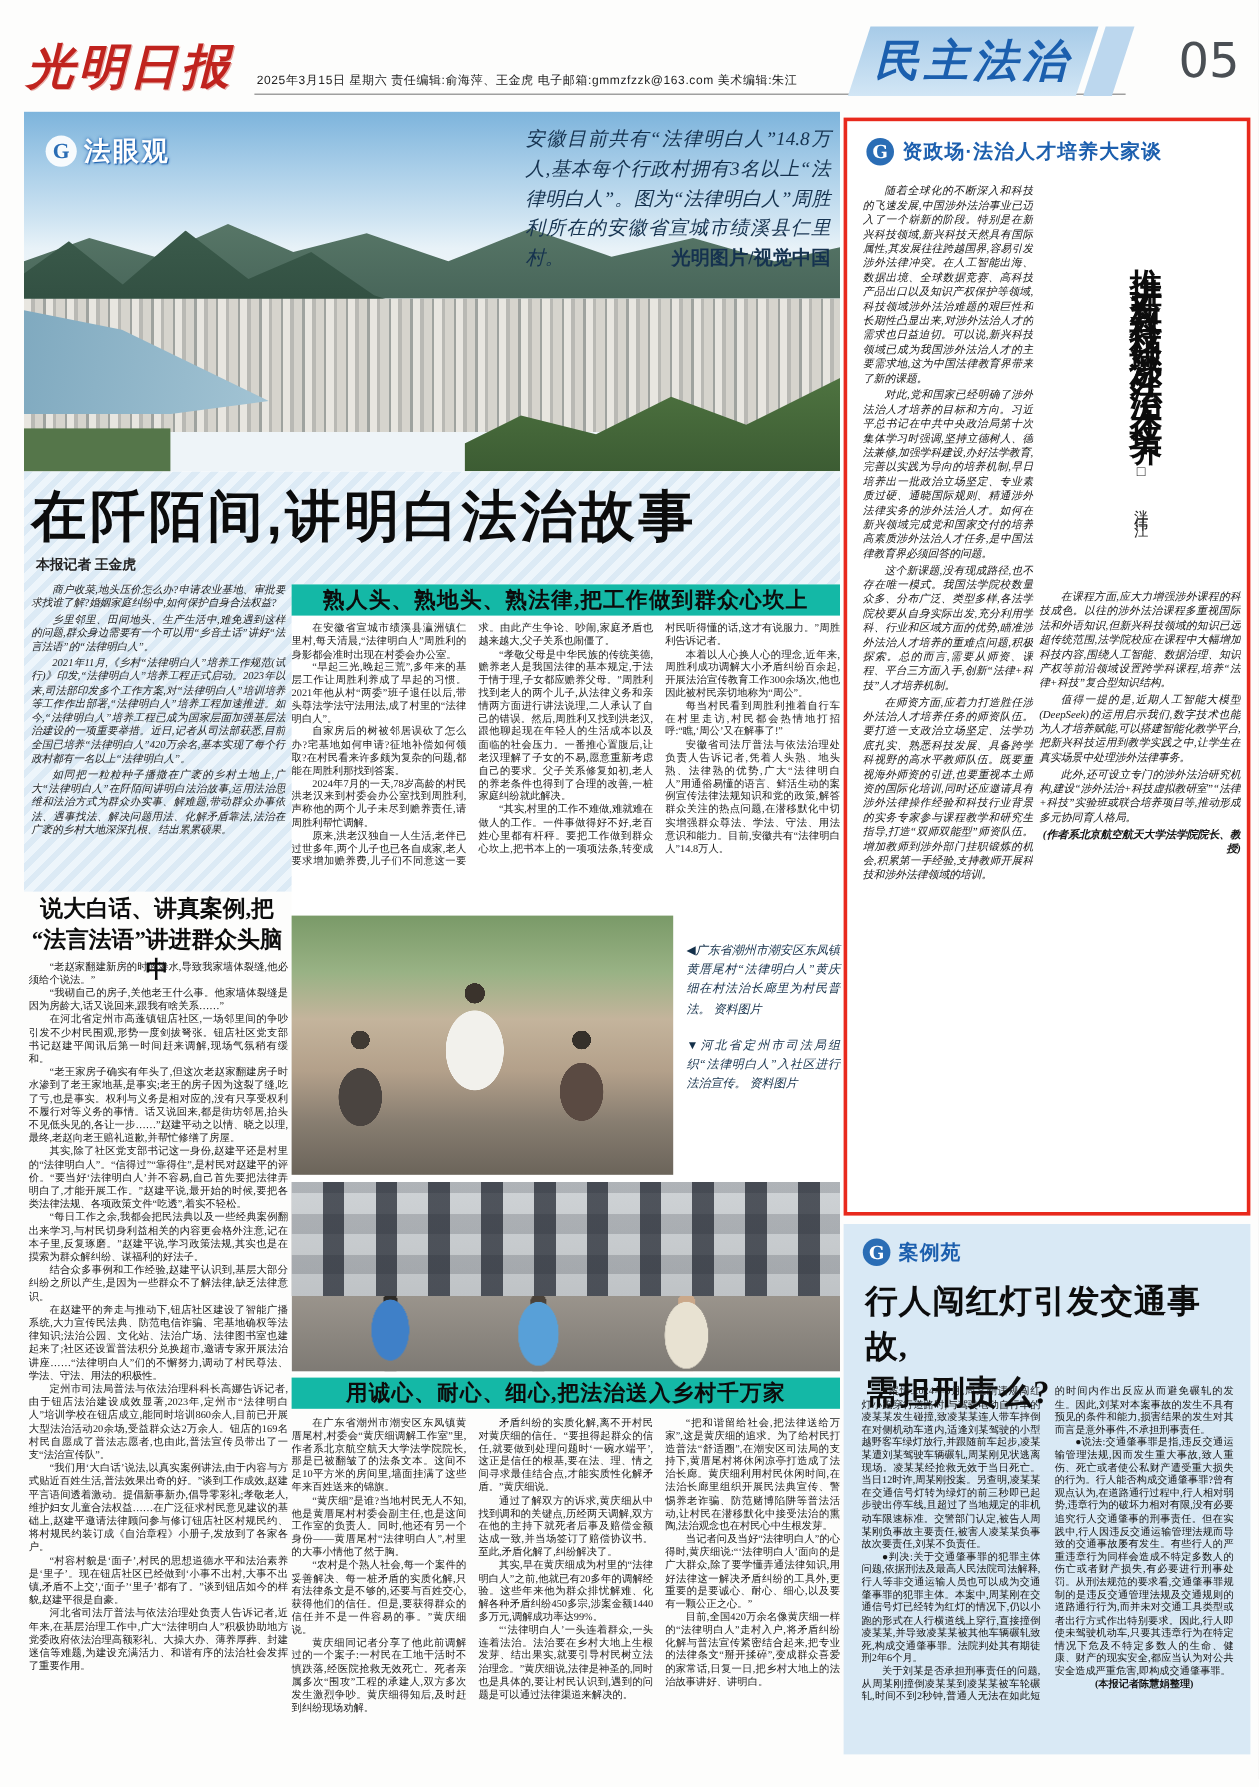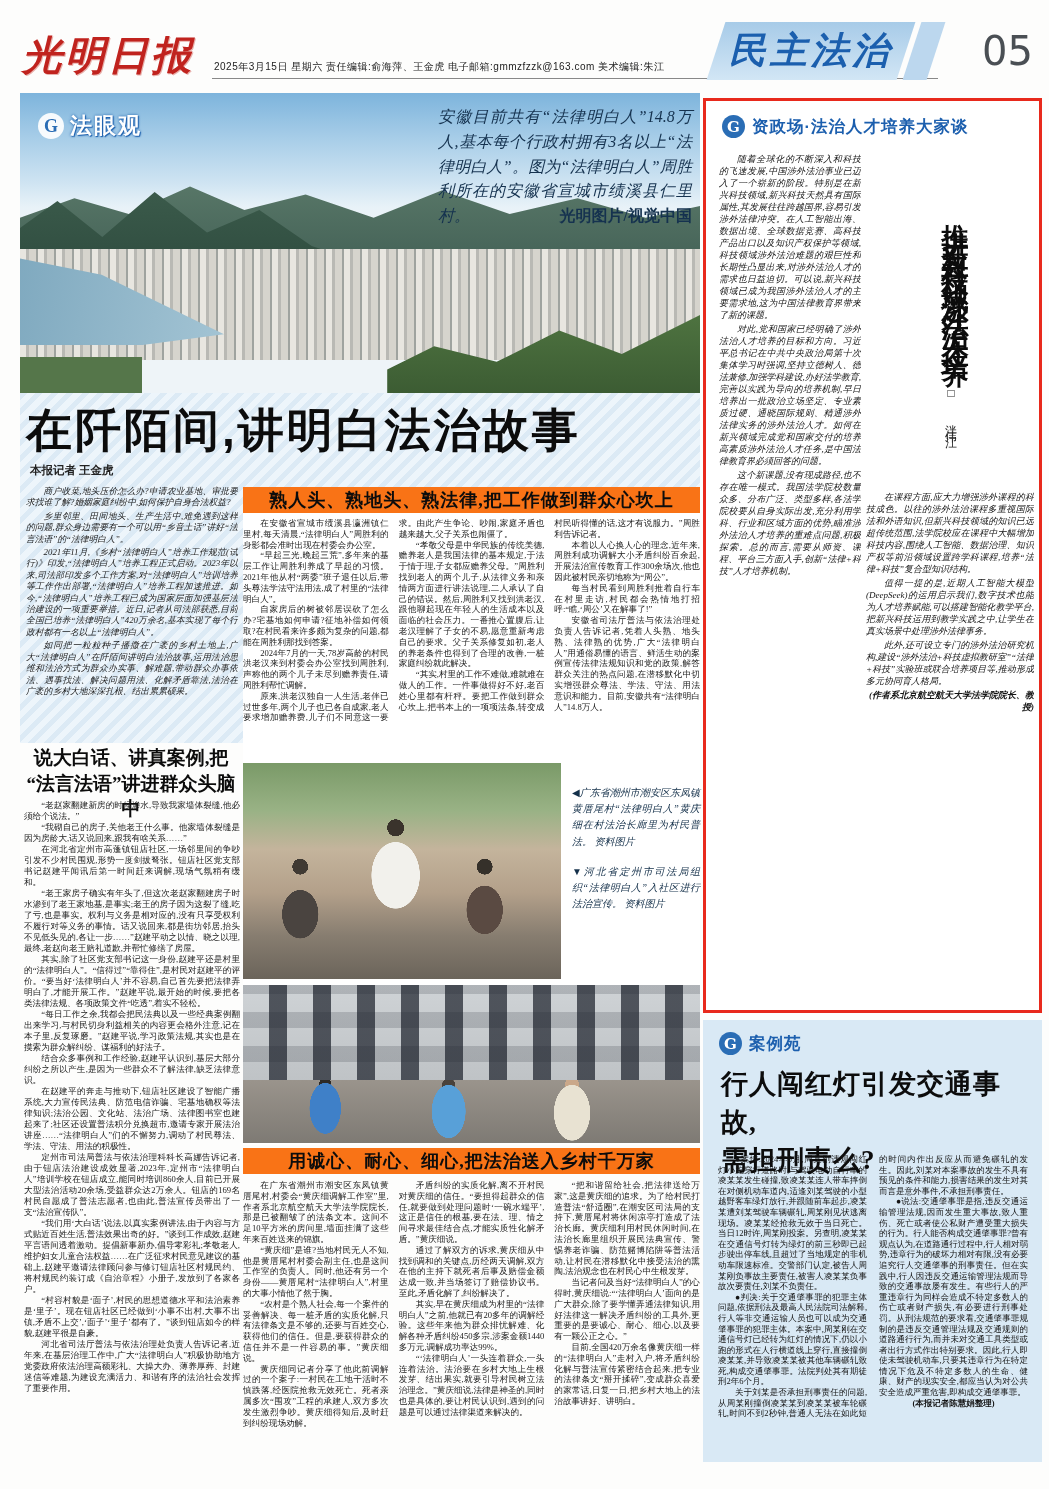--- a/index.html
+++ b/index.html
@@ -53,21 +53,21 @@
       color:#0c0c0c;letter-spacing:3px;font-family:"Liberation Sans",sans-serif;}
   .main-byline{position:absolute;left:30px;top:463px;font-size:11.5px;font-weight:bold;color:#222;}
   .lede{position:absolute;left:26px;top:486px;width:212px;height:252px;overflow:hidden;}
   .lede p{margin:0 0 2px;text-indent:2em;font-size:8.8px;line-height:11.4px;font-style:italic;color:#1c1c1c;text-align:justify;}
   .sec-title{position:absolute;left:20px;top:745px;width:222px;text-align:center;font-size:19px;
       font-weight:900;line-height:1.35;color:#0c0c0c;}
   .left-body{position:absolute;left:24px;top:800px;width:216px;height:686px;overflow:hidden;}
   .left-body p{margin:0;text-indent:2em;font-size:8.6px;line-height:11px;text-align:justify;color:#1a1a1a;}
   
   .mid-box{position:absolute;left:243px;top:487px;width:457px;height:658px;background:#fff;}
-  .bar-head{position:absolute;left:243px;width:457px;height:26px;background:#f97316;display:flex;
+  .bar-head{position:absolute;left:243px;width:457px;height:26px;background:#14b8a6;display:flex;
       align-items:center;justify-content:center;font-size:18px;font-weight:900;color:#0c0c0c;letter-spacing:1px;}
   .bar1{top:487px;} .bar2{top:1148px;}
   .cols3{position:absolute;left:243px;width:457px;overflow:hidden;column-count:3;column-gap:10px;}
   .body1{top:518px;height:240px;}
   .body2{top:1180px;height:304px;}
   .cols3 p{margin:0;text-indent:2em;font-size:8.6px;line-height:10.8px;text-align:justify;color:#1a1a1a;}
   
   .photo-meeting{position:absolute;left:243px;top:763px;width:318px;height:216px;
      background:
       radial-gradient(40px 55px at 48% 52%,#f2f1ec 60%,transparent 61%),
@@ -225,20 +225,21 @@
 
   <div class="adv">
     <div class="col-label adv-label">
       <span class="g-blue">G</span>
       <span class="txt">资政场·法治人才培养大家谈</span>
     </div>
     <div class="adv-col1">
         <p>随着全球化的不断深入和科技的飞速发展,中国涉外法治事业已迈入了一个崭新的阶段。特别是在新兴科技领域,新兴科技天然具有国际属性,其发展往往跨越国界,容易引发涉外法律冲突。在人工智能出海、数据出境、全球数据竞赛、高科技产品出口以及知识产权保护等领域,科技领域涉外法治难题的艰巨性和长期性凸显出来,对涉外法治人才的需求也日益迫切。可以说,新兴科技领域已成为我国涉外法治人才的主要需求地,这为中国法律教育界带来了新的课题。</p>
         <p>对此,党和国家已经明确了涉外法治人才培养的目标和方向。习近平总书记在中共中央政治局第十次集体学习时强调,坚持立德树人、德法兼修,加强学科建设,办好法学教育,完善以实践为导向的培养机制,早日培养出一批政治立场坚定、专业素质过硬、通晓国际规则、精通涉外法律实务的涉外法治人才。如何在新兴领域完成党和国家交付的培养高素质涉外法治人才任务,是中国法律教育界必须回答的问题。</p>
         <p>这个新课题,没有现成路径,也不存在唯一模式。我国法学院校数量众多、分布广泛、类型多样,各法学院校要从自身实际出发,充分利用学科、行业和区域方面的优势,瞄准涉外法治人才培养的重难点问题,积极探索。总的而言,需要从师资、课程、平台三方面入手,创新“法律+科技”人才培养机制。</p>
+        <p>在师资方面,应着力打造胜任涉外法治人才培养任务的师资队伍。要打造一支政治立场坚定、法学功底扎实、熟悉科技发展、具备跨学科视野的高水平教师队伍。既要重视海外师资的引进,也要重视本土师资的国际化培训,同时还应邀请具有涉外法律操作经验和科技行业背景的实务专家参与课程教学和研究生指导,打造“双师双能型”师资队伍。增加教师到涉外部门挂职锻炼的机会,积累第一手经验,支持教师开展科技和涉外法律领域的培训。</p>
       </div>
     <div class="adv-headline">
       <div class="vert">
         <div class="vh-line">推进新兴科技领域</div>
         <div class="vh-line">涉外法治人才培养</div>
         <div class="vh-author">□ 泮伟江</div>
       </div>
     </div>
     <div class="adv-col2">
         <p>在课程方面,应大力增强涉外课程的科技成色。以往的涉外法治课程多重视国际法和外语知识,但新兴科技领域的知识已远超传统范围,法学院校应在课程中大幅增加科技内容,围绕人工智能、数据治理、知识产权等前沿领域设置跨学科课程,培养“法律+科技”复合型知识结构。</p>

